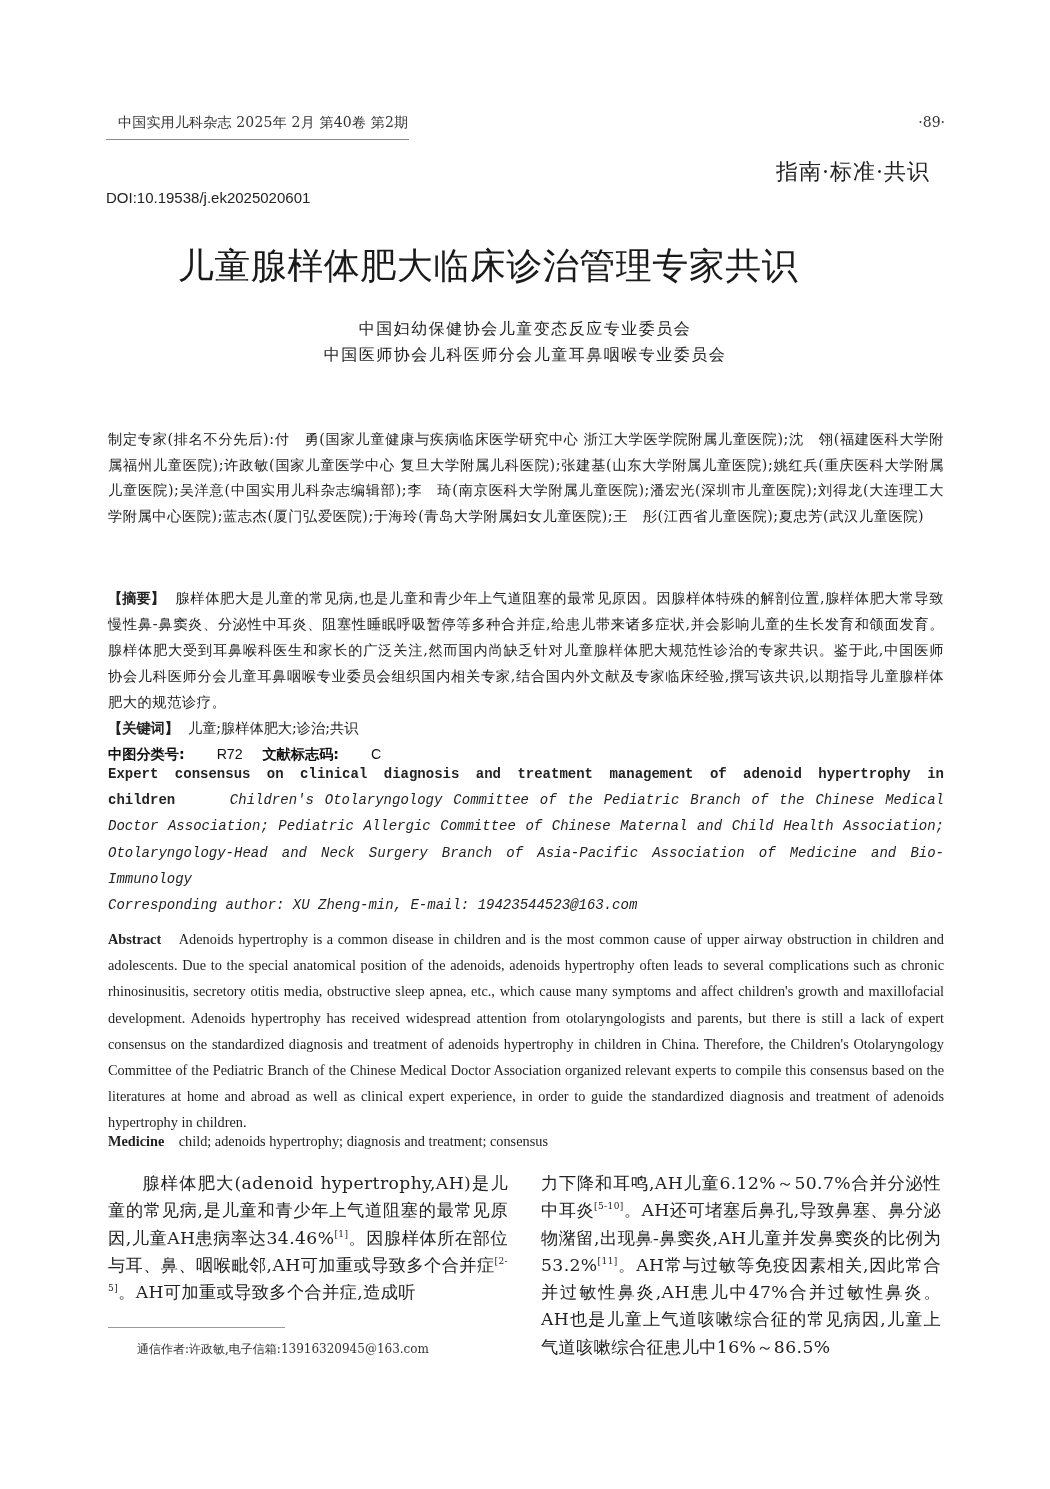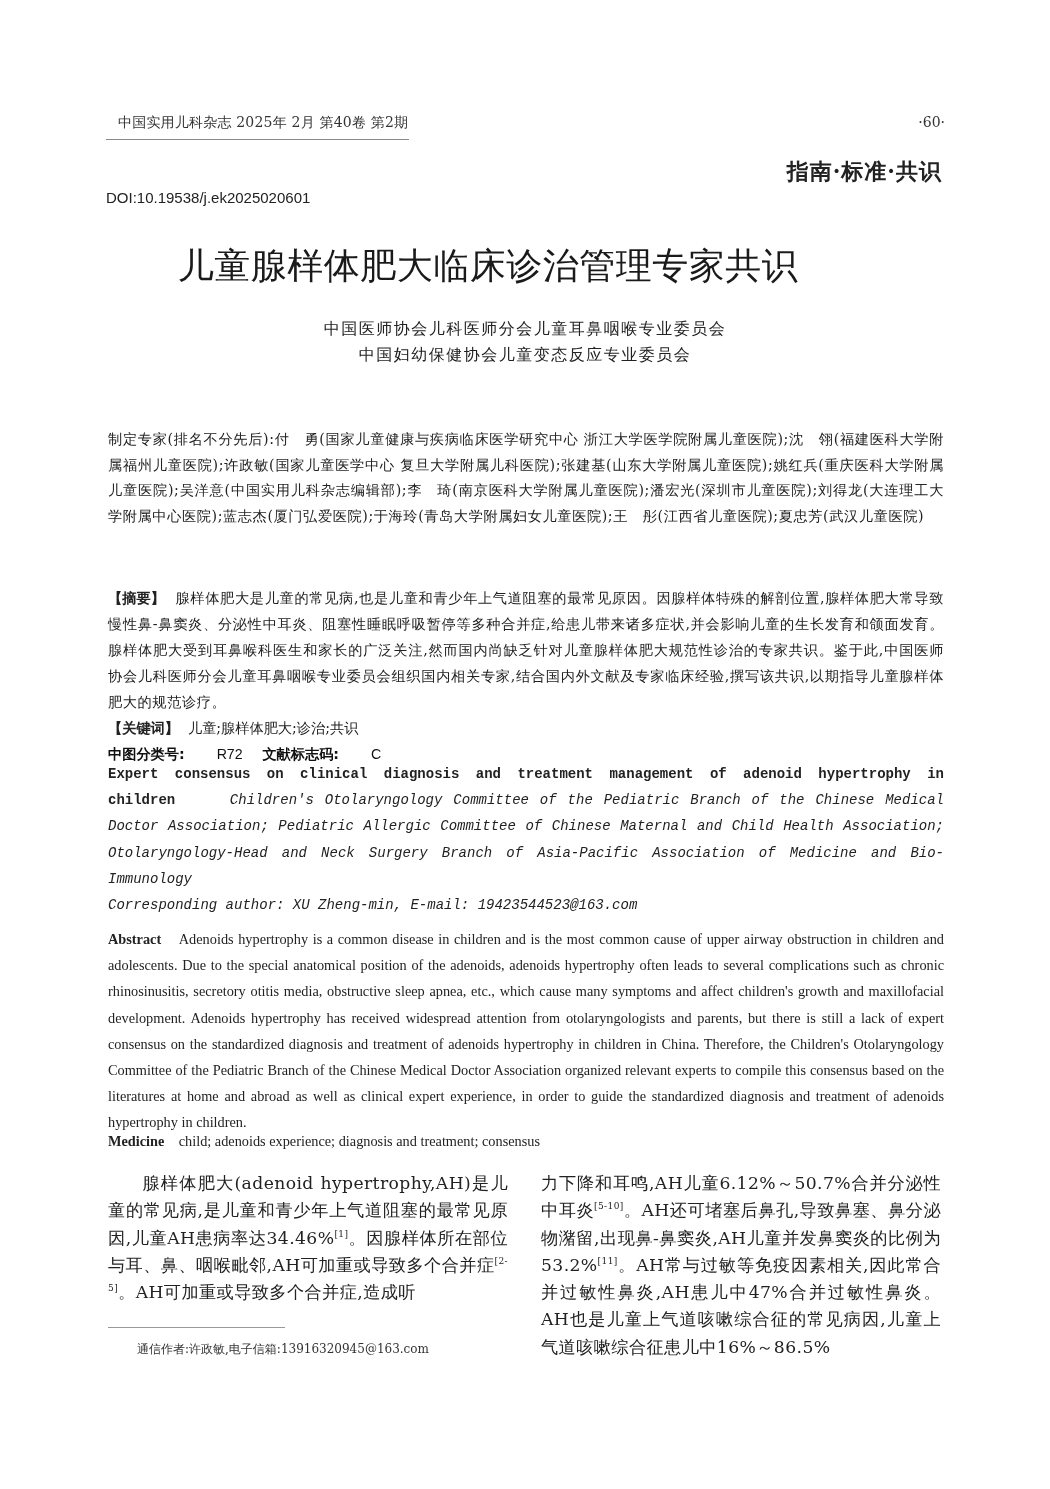--- a/index.html
+++ b/index.html
@@ -1,21 +1,21 @@
 <!DOCTYPE html>
 <html><head>
   <meta charset="utf-8">
   <style>
     html, body { margin: 0; padding: 0; background: #ffffff; }
     body { width: 1050px; height: 1489px; position: relative; overflow: hidden; color: #1a1a1a; font-family: "DejaVu Serif", serif; }
     .abs { position: absolute; }
     .running-head { left: 118px; top: 114px; font-size: 14px; color: #333; font-family: "DejaVu Serif", serif; letter-spacing: 0.2px; }
     .head-rule { left: 106px; top: 139px; width: 303px; height: 0; border-top: 1px solid #8a8a8a; }
     .page-num { right: 105px; top: 114px; font-size: 14px; color: #333; }
-    .section-tag { right: 108px; top: 157px; font-size: 22px; color: #222; letter-spacing: 1px; font-weight: bold; }
+    .section-tag { right: 120px; top: 157px; font-size: 22px; color: #222; letter-spacing: 1px; }
     .doi { left: 106px; top: 189px; font-size: 15px; color: #222; font-family: "Liberation Sans", sans-serif; }
     .title { left: 0; width: 976px; top: 242px; text-align: center; font-size: 36px; color: #1a1a1a; letter-spacing: 0.5px; font-family: "DejaVu Sans", sans-serif; font-weight: normal; }
     .orgs { left: 0; width: 1050px; top: 316px; text-align: center; font-size: 16px; line-height: 26px; color: #222; letter-spacing: 1.5px; }
     .experts { left: 108px; width: 836px; top: 427px; font-size: 14.2px; line-height: 25.7px; color: #222; text-align: justify; letter-spacing: 0.6px; }
     .abstract-cn { left: 108px; width: 836px; top: 585px; font-size: 14.2px; line-height: 26px; color: #222; text-align: justify; letter-spacing: 0.6px; }
     .label-bold { font-family: "DejaVu Sans", sans-serif; font-weight: bold; letter-spacing: 0; }
     .kw-cn { left: 108px; top: 715px; font-size: 14.2px; line-height: 26px; color: #222; }
     .clc { left: 108px; top: 741px; font-size: 14.2px; line-height: 26px; color: #111; font-family: "DejaVu Sans", sans-serif; font-weight: bold; }
     .clc .val { font-weight: normal; font-family: "Liberation Sans", sans-serif; margin-left: 32px; }
     .en-block { left: 108px; width: 836px; top: 761px; font-family: Liberation Mono, monospace; font-size: 14px; line-height: 26.2px; color: #222; text-align: justify; }
@@ -29,29 +29,29 @@
     .indent { text-indent: 2em; }
     sup { font-size: 9px; vertical-align: 7px; line-height: 0; }
     .footnote-rule { left: 108px; top: 1327px; width: 177px; border-top: 1px solid #999; }
     .footnote { left: 137px; top: 1341px; font-size: 12px; color: #333; }
   </style>
 </head>
 <body>
 
 <div class="abs running-head">中国实用儿科杂志 2025年 2月 第40卷 第2期</div>
 <div class="abs head-rule"></div>
-<div class="abs page-num">·60·</div>
+<div class="abs page-num">·89·</div>
 <div class="abs section-tag">指南·标准·共识</div>
 <div class="abs doi">DOI:10.19538/j.ek2025020601</div>
 
 <h1 class="abs title" style="margin:0">儿童腺样体肥大临床诊治管理专家共识</h1>
 
 <div class="abs orgs">
+  <div>中国妇幼保健协会儿童变态反应专业委员会</div>
   <div>中国医师协会儿科医师分会儿童耳鼻咽喉专业委员会</div>
-  <div>中国妇幼保健协会儿童变态反应专业委员会</div>
 </div>
 
 <div class="abs experts">制定专家(排名不分先后):付　勇(国家儿童健康与疾病临床医学研究中心 浙江大学医学院附属儿童医院);沈　翎(福建医科大学附属福州儿童医院);许政敏(国家儿童医学中心 复旦大学附属儿科医院);张建基(山东大学附属儿童医院);姚红兵(重庆医科大学附属儿童医院);吴洋意(中国实用儿科杂志编辑部);李　琦(南京医科大学附属儿童医院);潘宏光(深圳市儿童医院);刘得龙(大连理工大学附属中心医院);蓝志杰(厦门弘爱医院);于海玲(青岛大学附属妇女儿童医院);王　彤(江西省儿童医院);夏忠芳(武汉儿童医院)</div>
 
 <div class="abs abstract-cn">
   <span class="label-bold">【摘要】</span>&nbsp;
   <span>腺样体肥大是儿童的常见病,也是儿童和青少年上气道阻塞的最常见原因。因腺样体特殊的解剖位置,腺样体肥大常导致慢性鼻-鼻窦炎、分泌性中耳炎、阻塞性睡眠呼吸暂停等多种合并症,给患儿带来诸多症状,并会影响儿童的生长发育和颌面发育。腺样体肥大受到耳鼻喉科医生和家长的广泛关注,然而国内尚缺乏针对儿童腺样体肥大规范性诊治的专家共识。鉴于此,中国医师协会儿科医师分会儿童耳鼻咽喉专业委员会组织国内相关专家,结合国内外文献及专家临床经验,撰写该共识,以期指导儿童腺样体肥大的规范诊疗。</span>
 </div>
 
 <div class="abs kw-cn">
@@ -70,21 +70,21 @@
   <span class="en-it">Corresponding author: XU Zheng-min, E-mail: 19423544523@163.com</span>
 </div>
 
 <div class="abs en-abstract">
   <span class="en-title">Abstract</span>&nbsp;&nbsp;&nbsp;
   <span>Adenoids hypertrophy is a common disease in children and is the most common cause of upper airway obstruction in children and adolescents. Due to the special anatomical position of the adenoids, adenoids hypertrophy often leads to several complications such as chronic rhinosinusitis, secretory otitis media, obstructive sleep apnea, etc., which cause many symptoms and affect children's growth and maxillofacial development. Adenoids hypertrophy has received widespread attention from otolaryngologists and parents, but there is still a lack of expert consensus on the standardized diagnosis and treatment of adenoids hypertrophy in children in China. Therefore, the Children's Otolaryngology Committee of the Pediatric Branch of the Chinese Medical Doctor Association organized relevant experts to compile this consensus based on the literatures at home and abroad as well as clinical expert experience, in order to guide the standardized diagnosis and treatment of adenoids hypertrophy in children.</span>
 </div>
 
 <div class="abs en-kw">
   <span class="en-title">Medicine</span>&nbsp;&nbsp;&nbsp;
-  <span>child; adenoids experience; diagnosis and treatment; consensus</span>
+  <span>child; adenoids hypertrophy; diagnosis and treatment; consensus</span>
 </div>
 
 <div class="abs col col-left indent">
   <span>腺样体肥大(adenoid hypertrophy,AH)是儿童的常见病,是儿童和青少年上气道阻塞的最常见原因,儿童AH患病率达34.46%</span><sup>[1]</sup><span>。因腺样体所在部位与耳、鼻、咽喉毗邻,AH可加重或导致多个合并症</span><sup>[2-5]</sup><span>。AH可加重或导致多个合并症,造成听</span>
 </div>
 
 <div class="abs col col-right">
   <span>力下降和耳鸣,AH儿童6.12%～50.7%合并分泌性中耳炎</span><sup>[5-10]</sup><span>。AH还可堵塞后鼻孔,导致鼻塞、鼻分泌物潴留,出现鼻-鼻窦炎,AH儿童并发鼻窦炎的比例为53.2%</span><sup>[11]</sup><span>。AH常与过敏等免疫因素相关,因此常合并过敏性鼻炎,AH患儿中47%合并过敏性鼻炎。AH也是儿童上气道咳嗽综合征的常见病因,儿童上气道咳嗽综合征患儿中16%～86.5%</span>
 </div>
 

